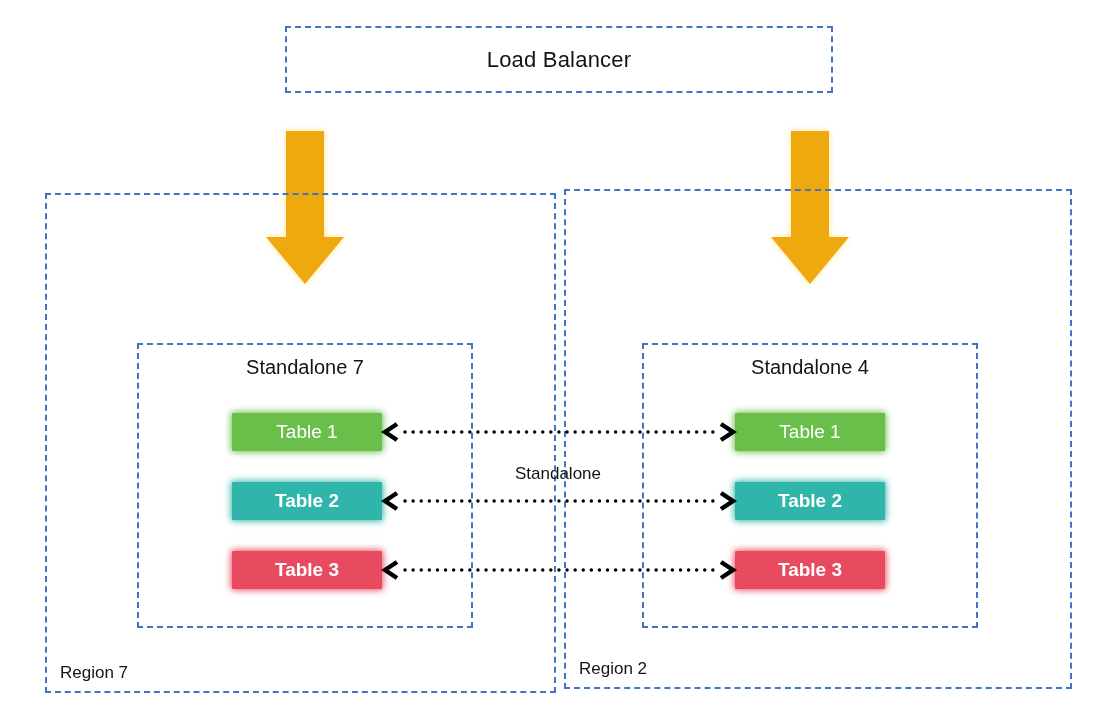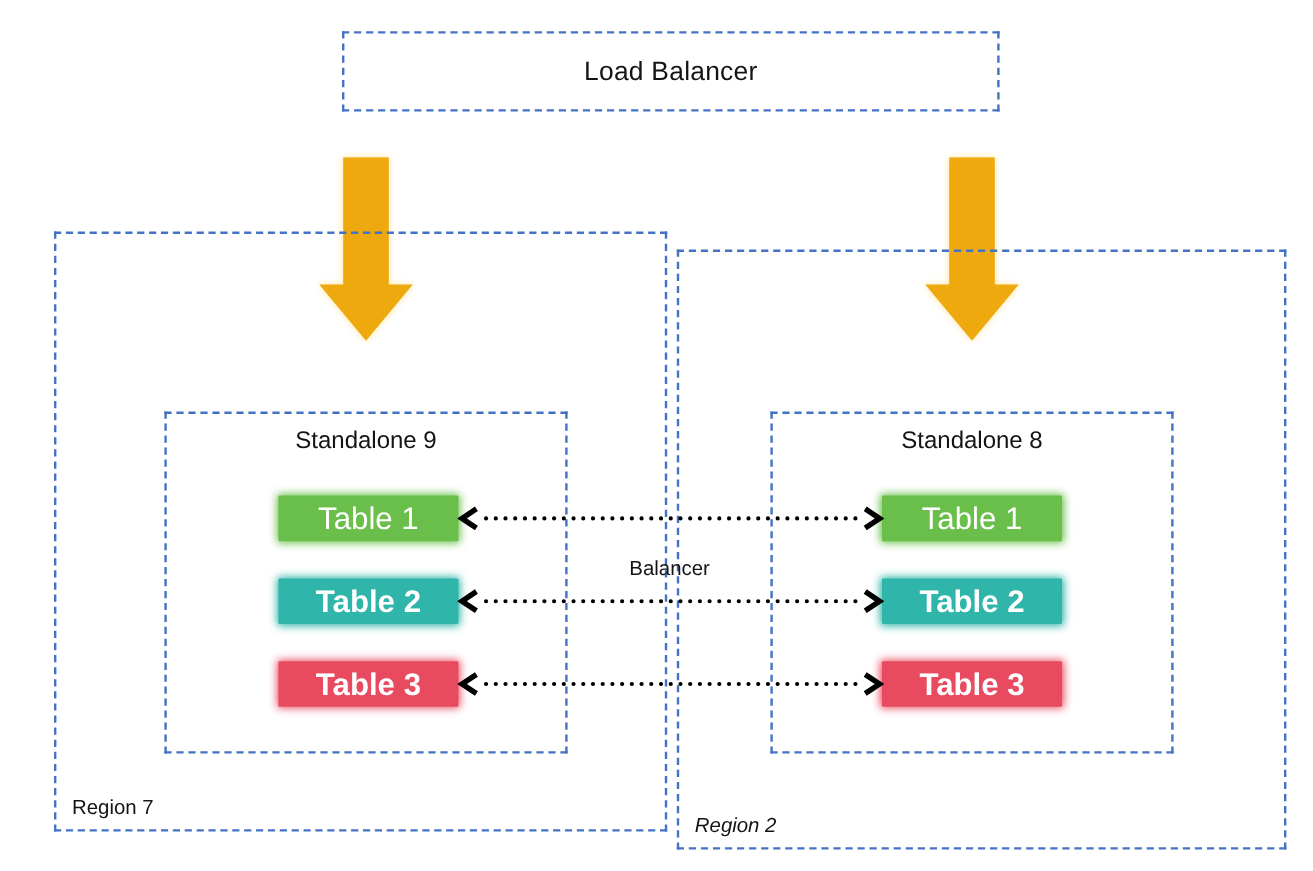--- a/index.html
+++ b/index.html
@@ -31,21 +31,21 @@
 
   .down-arrow {
     position: absolute;
     width: 80px; height: 154px;
     filter: drop-shadow(0 0 3px #ffe49a);
   }
   .down-arrow.left-arrow  { left: 265px; top: 131px; }
   .down-arrow.right-arrow { left: 770px; top: 131px; }
 
   .region1 { left: 45px;  top: 193px; width: 511px; height: 500px; }
-  .region2 { left: 564px; top: 208px; width: 508px; height: 500px; font-style: italic; }
+  .region2 { left: 564px; top: 189px; width: 508px; height: 500px; }
 
   .mode-label {
     position: absolute; left: 13px; top: 7px;
     font-size: 17px; line-height: 1.4;
     white-space: pre-line;
   }
   .region-label {
     position: absolute; left: 13px; bottom: 8px;
     font-size: 17px;
   }
@@ -57,21 +57,21 @@
     text-align: center; font-size: 20px;
   }
 
   .chip {
     position: absolute;
     width: 150px; height: 38px;
     display: flex; align-items: center; justify-content: center;
     box-shadow: 0 0 7px 1px currentColor;
     border-radius: 1px;
   }
-  .chip span { color: #ffffff; font-size: 26px; text-align: right; }
+  .chip span { color: #ffffff; font-size: 19px; text-align: right; }
   .chip.row1 { top: 413px; }
   .chip.row2 { top: 482px; font-weight: bold; }
   .chip.row3 { top: 551px; font-weight: bold; }
   .chip.left-col  { left: 232px; }
   .chip.right-col { left: 735px; }
 
   .connector {
     position: absolute;
     left: 381px; width: 356px; height: 22px;
   }
@@ -103,25 +103,25 @@
 
   <div class="dashed-box region1" style="border-color: rgb(68, 114, 196);">
     <div class="region-label">Region 7</div>
   </div>
 
   <div class="dashed-box region2" style="border-color: rgb(68, 114, 196);">
     <div class="region-label">Region 2</div>
   </div>
 
   <div class="dashed-box standalone1" style="border-color: rgb(68, 114, 196);">
-    <div class="s-title">Standalone 9</div>
+    <div class="s-title">Standalone 7</div>
   </div>
 
   <div class="dashed-box standalone2" style="border-color: rgb(68, 114, 196);">
-    <div class="s-title">Standalone 8</div>
+    <div class="s-title">Standalone 4</div>
   </div>
 
   <div class="chip row1 left-col" style="background-color: rgb(106, 191, 74); color: rgb(106, 191, 74);">
     <span>Table 1</span>
   </div>
   <div class="chip row2 left-col" style="background-color: rgb(47, 181, 169); color: rgb(47, 181, 169);">
     <span>Table 2</span>
   </div>
   <div class="chip row3 left-col" style="background-color: rgb(232, 75, 96); color: rgb(232, 75, 96);">
     <span>Table 3</span>
@@ -146,15 +146,15 @@
     <polyline points="16,3 4,11 16,19" fill="none" stroke-width="4.5" stroke="#000000"></polyline>
     <line x1="24" y1="11" x2="332" y2="11" stroke-width="3.4" stroke-dasharray="0.1 8" stroke-linecap="round" stroke="#000000"></line>
     <polyline points="340,3 352,11 340,19" fill="none" stroke-width="4.5" stroke="#000000"></polyline>
   </svg>
   <svg class="connector row3" viewBox="0 0 356 22">
     <polyline points="16,3 4,11 16,19" fill="none" stroke-width="4.5" stroke="#000000"></polyline>
     <line x1="24" y1="11" x2="332" y2="11" stroke-width="3.4" stroke-dasharray="0.1 8" stroke-linecap="round" stroke="#000000"></line>
     <polyline points="340,3 352,11 340,19" fill="none" stroke-width="4.5" stroke="#000000"></polyline>
   </svg>
 
-  <div class="replicate-label">Balancer</div>
+  <div class="replicate-label">Standalone</div>
 
 </div>
 
 </body></html>

